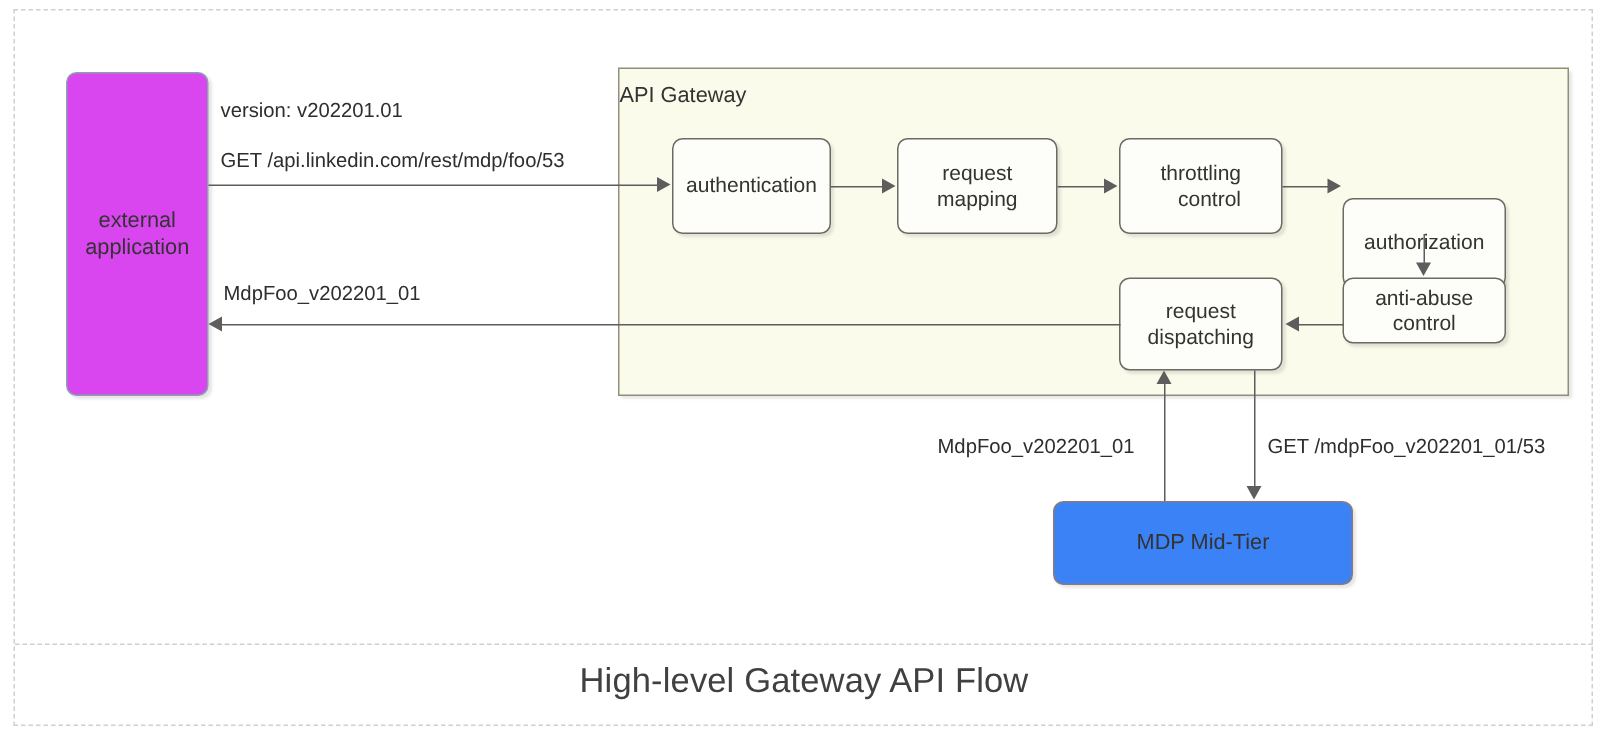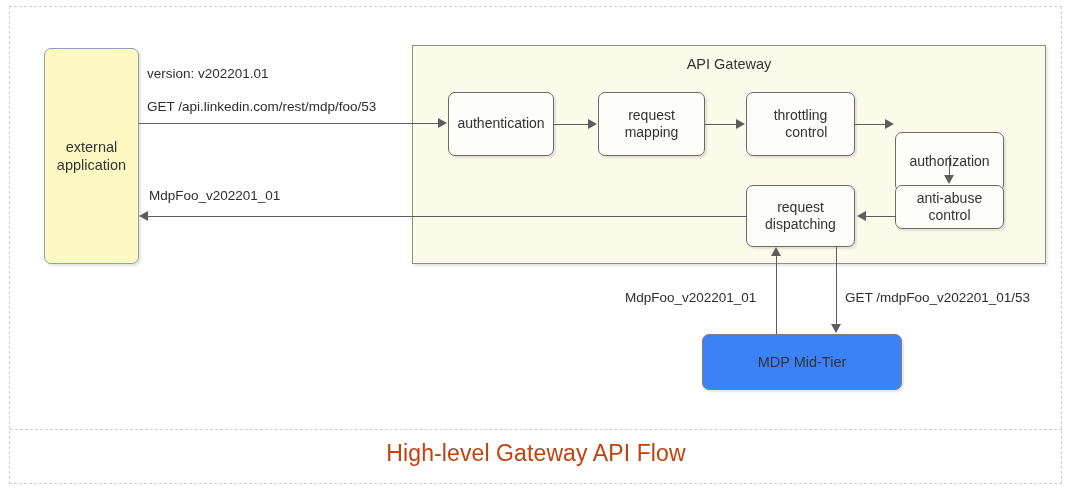--- a/index.html
+++ b/index.html
@@ -36,21 +36,21 @@
     height: 0;
     border-top: 1px dashed #cfcfcf;
   }
   .caption {
     position: absolute;
     left: 10px;
     top: 440px;
     width: 1052px;
     text-align: center;
     font-size: 23px;
-    color: #c2410c;
+    color: #404040;
     font-family: "Liberation Sans", sans-serif;
     letter-spacing: 0.1px;
   }
 
   
   .box {
     position: absolute;
     box-sizing: border-box;
     border: 1.6px solid #6b6b63;
     border-radius: 7px;
@@ -60,41 +60,40 @@
     text-align: center;
     color: #333333;
     line-height: 1.25;
     box-shadow: 2px 2px 2px rgba(0,0,0,0.10);
   }
   .box-external {
     left: 44px;
     top: 48px;
     width: 95px;
     height: 216px;
-    background: #fef9c3;
+    background: #d946ef;
     border-color: #8aa0b0;
     font-size: 14.5px;
   }
   .gateway {
     position: absolute;
     left: 412px;
     top: 45px;
     width: 634px;
     height: 219px;
     box-sizing: border-box;
     border: 1.6px solid #8f8f7a;
     background: #fbfbec;
     box-shadow: 2px 2px 2px rgba(0,0,0,0.10);
   }
   .gateway-title {
     position: absolute;
     left: 0;
     top: 10px;
     width: 100%;
-    text-align: center;
     font-size: 14.5px;
     color: #333333;
   }
   .step {
     background: #fdfdfa;
     font-size: 14px;
   }
   .box-auth        { left: 448px; top: 92px;  width: 106px; height: 64px; align-items: center; }
   .box-reqmap      { left: 598px; top: 92px;  width: 107px; height: 64px; }
   .box-throttle    { left: 746px; top: 92px;  width: 109px; height: 64px; text-align: right; }

